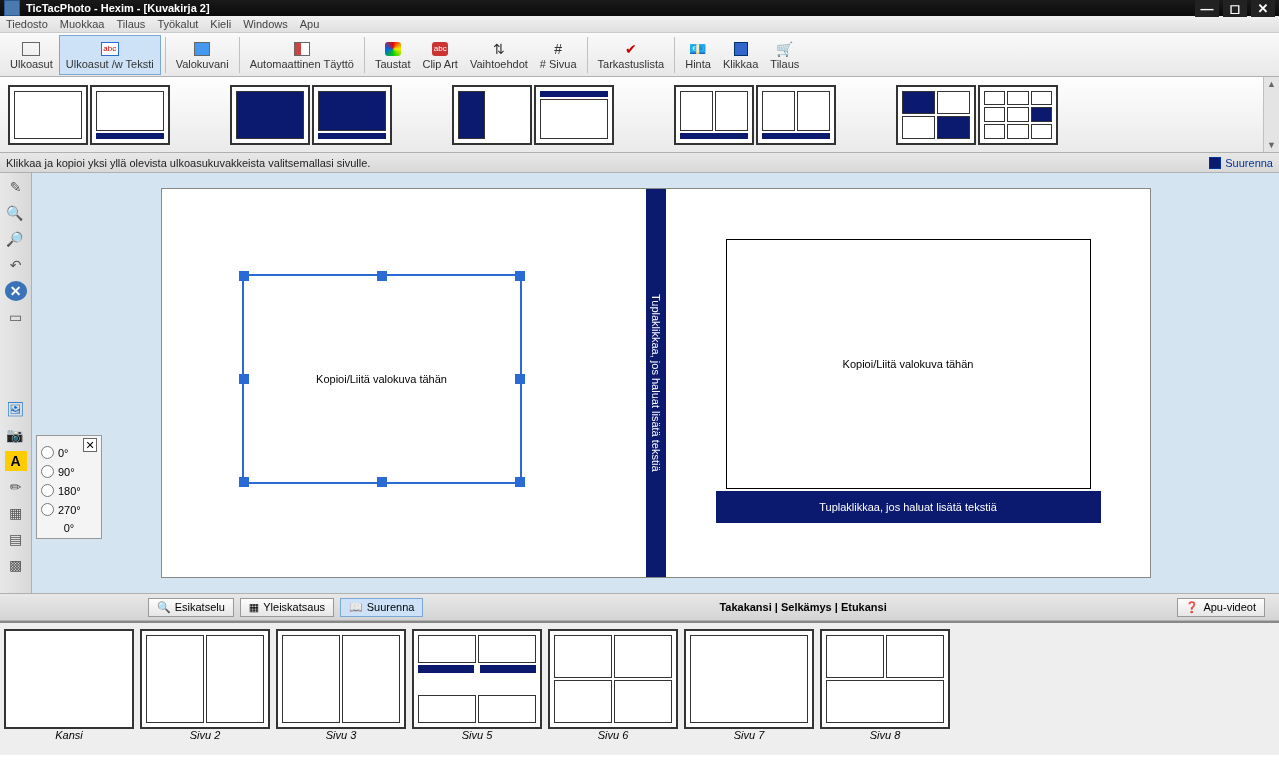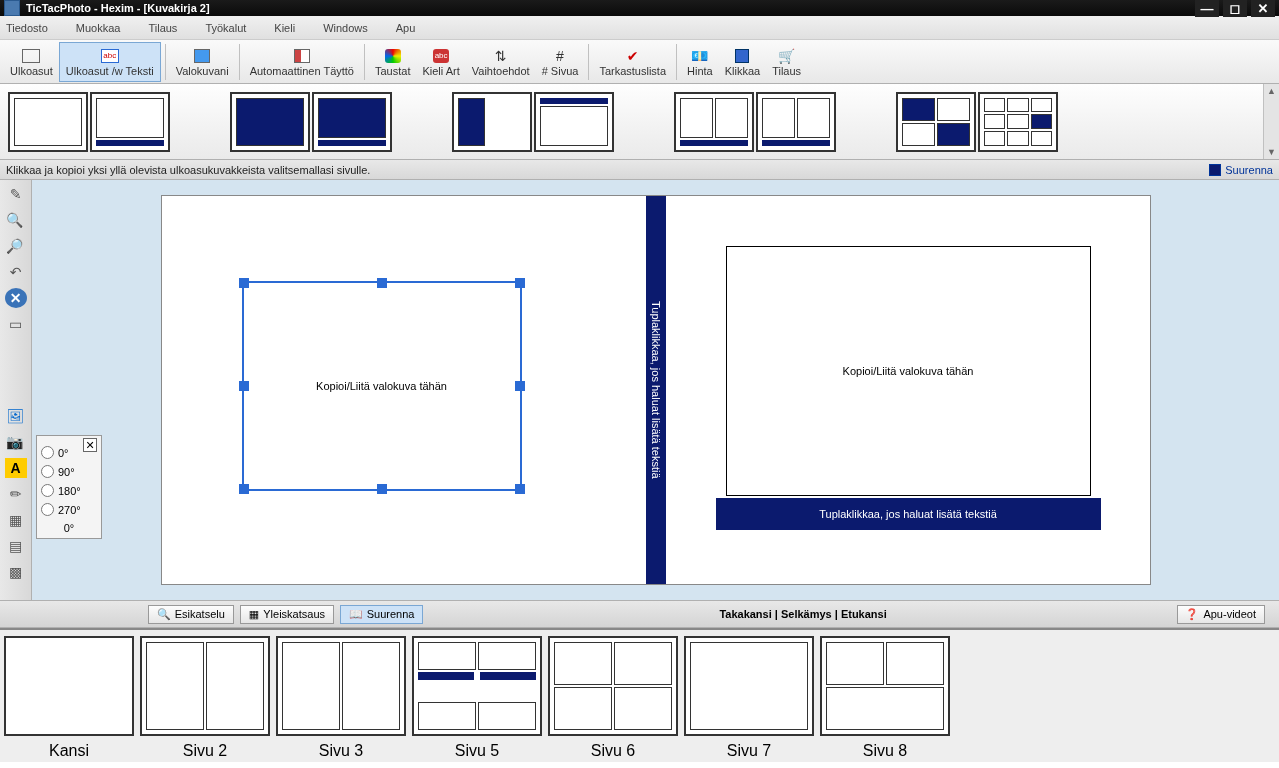--- a/index.html
+++ b/index.html
@@ -6,21 +6,21 @@
 body { background: #fff; overflow: hidden; width: 1279px; height: 768px; }
 
 
 .titlebar { background: linear-gradient(to bottom, #1a1a1a, #0a0a0a); height: 16px; display: flex; align-items: center; padding: 0 4px; color: #fff; }
 .titlebar .appicon { width: 16px; height: 16px; background: #4a7ab0; border: 1px solid #2a5a90; margin-right: 6px; }
 .titlebar .title { font-weight: bold; flex: 1; }
 .titlebar .winbtns { display: flex; gap: 4px; }
 .titlebar .winbtn { width: 24px; height: 18px; background: #222; color: #fff; display: flex; align-items: center; justify-content: center; font-size: 13px; font-weight: bold; cursor: pointer; }
 
 
-.menubar { background: linear-gradient(to bottom, #f0f0f0, #e0e0e0); height: 24px; display: flex; align-items: center; padding: 0 6px; gap: 28px; color: #444; border-bottom: 1px solid #ccc; }
+.menubar { background: linear-gradient(to bottom, #f0f0f0, #e0e0e0); height: 17px; display: flex; align-items: center; padding: 0 6px; gap: 12px; color: #444; border-bottom: 1px solid #ccc; }
 .menubar span { cursor: pointer; }
 
 
 .toolbar { background: linear-gradient(to bottom, #fafafa, #e8e8e8); height: 44px; display: flex; align-items: center; padding: 0 4px; border-bottom: 1px solid #b0b0b0; }
 .toolbar .tb { display: flex; flex-direction: column; align-items: center; justify-content: center; padding: 2px 6px; height: 40px; cursor: pointer; color: #333; }
 .toolbar .tb .icon { width: 20px; height: 18px; display: flex; align-items: center; justify-content: center; font-size: 14px; }
 .toolbar .tb.active { background: #cde2f7; border: 1px solid #7aa7d4; }
 .toolbar .sep { width: 1px; height: 36px; background: #c0c0c0; margin: 0 4px; }
 
 
@@ -76,21 +76,21 @@
 .bottombar .btn.active { background: #cde2f7; border-color:#7aa7d4; }
 .bottombar .center { flex: 1; text-align: center; font-weight: bold; }
 
 
 .pagesrow { background: #eee; height: 134px; border-top: 2px solid #888; padding: 6px 4px 2px; display: flex; gap: 6px; overflow: hidden; }
 .pagesrow .pg { display: flex; flex-direction: column; align-items: center; }
 .pagesrow .pgth { width: 130px; height: 100px; background: #fff; border: 2px solid #333; padding: 4px; display: flex; flex-direction: column; gap: 2px; cursor:pointer; }
 .pagesrow .pgth .r { display: flex; gap: 2px; flex: 1; }
 .pagesrow .pgth .c { flex: 1; border: 1px solid #333; }
 .pagesrow .pgth .cb { height: 8px; background: #0b1a6e; }
-.pagesrow .label { margin-top: 6px; font-size: 16px; }
+.pagesrow .label { font-size: 11px; font-style: italic; }
 
 .ic-box { width:18px; height:14px; border:1px solid #666; display:inline-block; }
 .ic-abc { width:18px; height:14px; border:1px solid #2a6ad4; color:#c00; font-size:8px; display:flex; align-items:center; justify-content:center; background:#fff; }
 .ic-paint { width:16px; height:14px; background: conic-gradient(#e00,#ee0,#0c0,#06e,#e00); border-radius:3px; }
 .ic-img { width:16px; height:14px; background:#49e; border:1px solid #666; }
 .ic-auto { width:16px; height:14px; border:1px solid #666; background: linear-gradient(#c44,#c44) left/45% 100% no-repeat, #fff; }
 .ic-red { width:16px; height:14px; background:#c33; border-radius:3px; color:#fff; font-size:8px; display:flex; align-items:center; justify-content:center; }
 .ic-arrows { font-size:12px; }
 .ic-hash { font-size:12px; }
 .ic-check { color:#c00; font-size:14px; }
@@ -152,21 +152,21 @@
   <div class="tb">
       <div class="icon">
         <span class="ic-paint"></span>
       </div>
       <span>Taustat</span>
     </div>
   <div class="tb">
       <div class="icon">
         <span class="ic-red">abc</span>
       </div>
-      <span>Kieli Art</span>
+      <span>Clip Art</span>
     </div>
   <div class="tb">
       <div class="icon ic-arrows">⇅</div>
       <span>Vaihtoehdot</span>
     </div>
   <div class="tb">
       <div class="icon ic-hash">#</div>
       <span># Sivua</span>
     </div>
   <div class="sep"></div>

